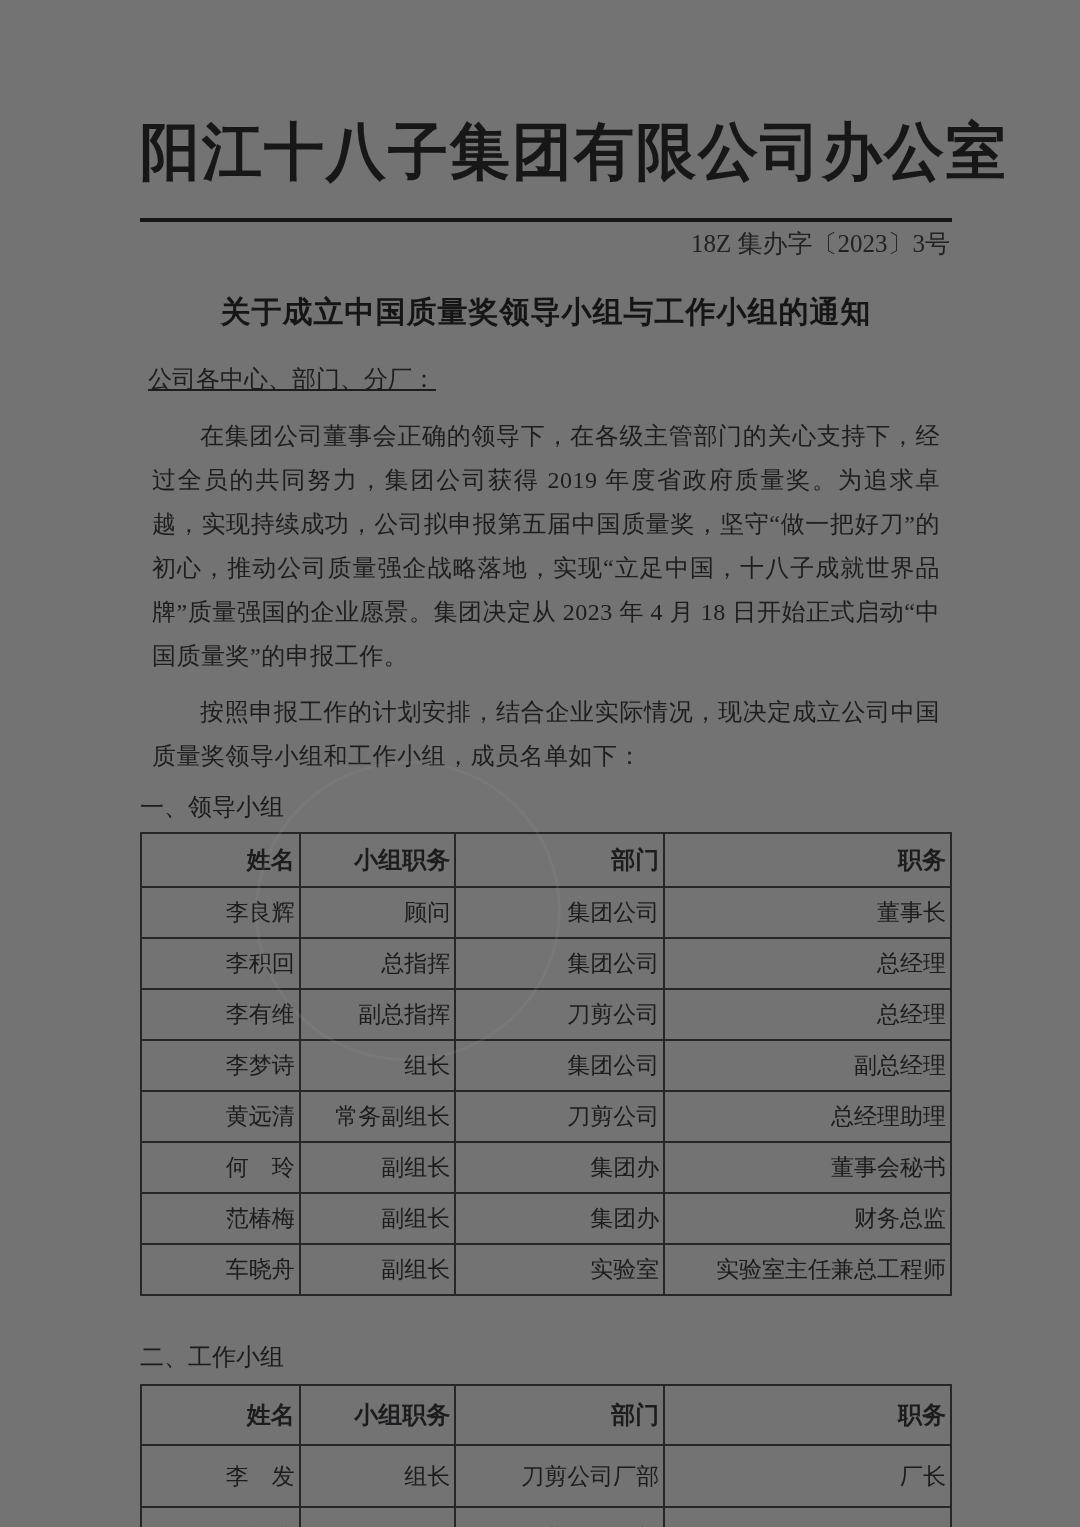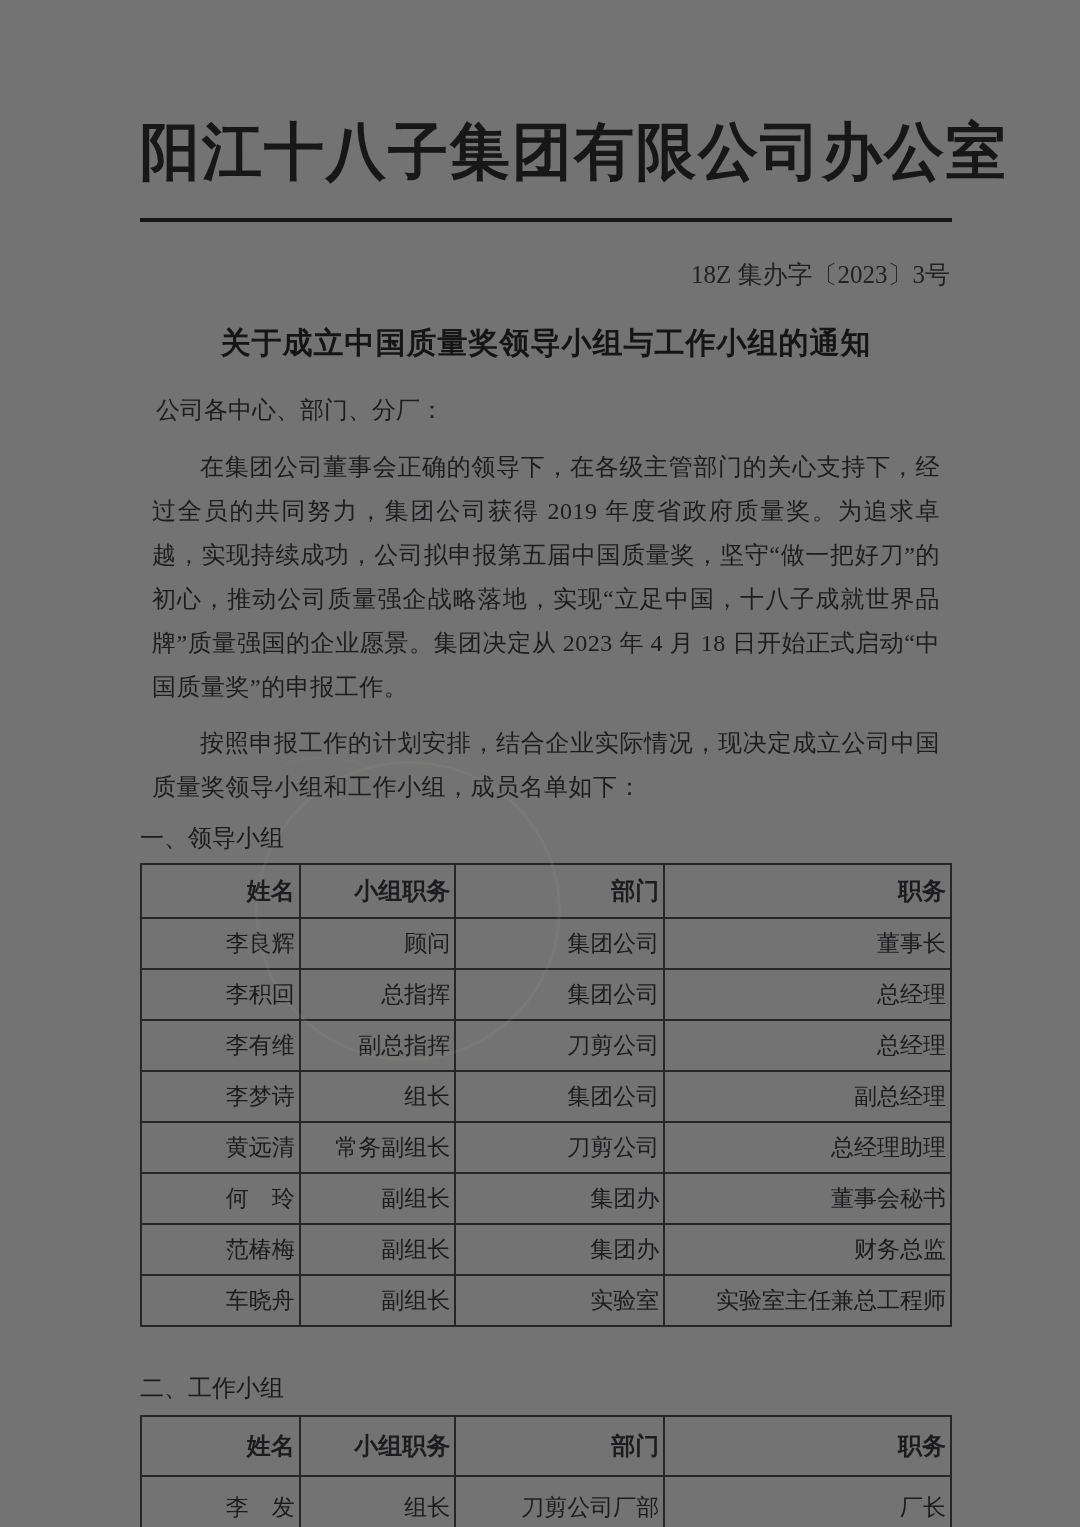--- a/index.html
+++ b/index.html
@@ -34,41 +34,42 @@
     color: #171717;
     white-space: nowrap;
     transform: scaleY(1.04);
   }
   .letterhead-rule {
     height: 4px;
     background: #161616;
     margin-top: 6px;
   }
   .doc-no {
-    margin-top: 36px;
+    margin-top: 5px;
     text-align: right;
     font-size: 25px;
     line-height: 34px;
     padding-right: 2px;
     color: #222;
   }
   
   .doc-title {
     margin: 28px 0 0 0;
     text-align: center;
     font-size: 30px;
     font-weight: 700;
     line-height: 46px;
     color: #151515;
     letter-spacing: 1px;
   }
   .salutation {
-    margin: 22px 0 0 16px;
+    margin: 22px 0 0 8px;
     font-size: 24px;
     line-height: 45px;
+    text-decoration: underline;
   }
   .body-para {
     margin: 12px;
     font-size: 24px;
     line-height: 44px;
     text-align: justify;
     text-justify: inter-ideograph;
     text-indent: 2em;
     letter-spacing: 0.5px;
   }

